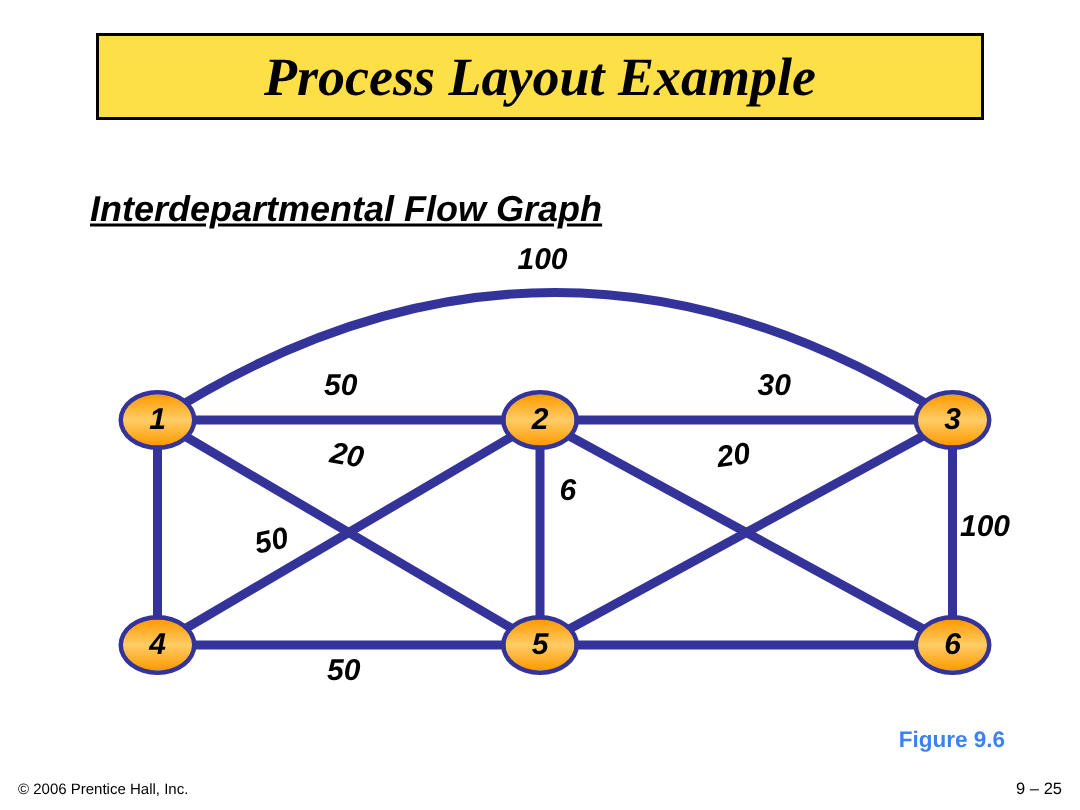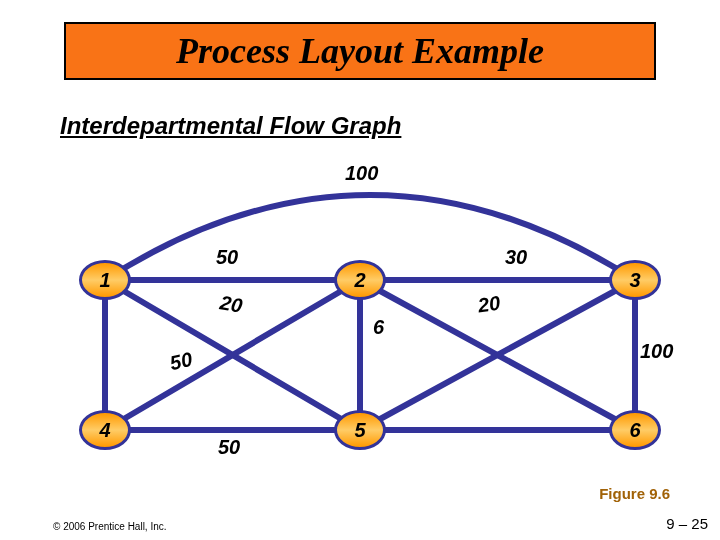--- a/index.html
+++ b/index.html
@@ -11,38 +11,38 @@
     font-family: Arial, Helvetica, sans-serif;
     position: relative;
     overflow: hidden;
   }
   .title-box {
     position: absolute;
     left: 64px;
     top: 22px;
     width: 592px;
     height: 58px;
-    background: #f97316;
+    background: #fde047;
     border: 2px solid #000;
     box-sizing: border-box;
     display: flex;
     align-items: center;
     justify-content: center;
   }
   .title-text {
     font-size: 36px;
     font-weight: bold;
     font-style: italic;
     color: #000;
     font-family: "Times New Roman", Times, serif;
   }
   .subtitle {
     position: absolute;
     left: 60px;
-    top: 112px;
+    top: 126px;
     font-size: 24px;
     font-weight: bold;
     font-style: italic;
     color: #000;
     text-decoration: underline;
     font-family: Arial, sans-serif;
     text-align: right;
   }
   .node {
     position: absolute;
@@ -70,37 +70,36 @@
     color: #000;
     z-index: 5;
     font-family: Arial, sans-serif;
   }
   .figure-label {
     position: absolute;
     right: 50px;
     top: 485px;
     font-size: 15px;
     font-weight: bold;
-    color: #a16207;
+    color: #3b82f6;
     font-family: Arial, sans-serif;
   }
   .copyright {
     position: absolute;
     left: 12px;
     bottom: 8px;
     font-size: 10px;
     color: #000;
     font-family: Arial, sans-serif;
-    margin-left: 41px;
   }
   .pagenum {
     position: absolute;
     right: 12px;
     bottom: 8px;
-    font-size: 15px;
+    font-size: 11px;
     color: #000;
     font-family: Arial, sans-serif;
   }
   svg {
     position: absolute;
     left: 0;
     top: 0;
     z-index: 1;
   }
 </style>

